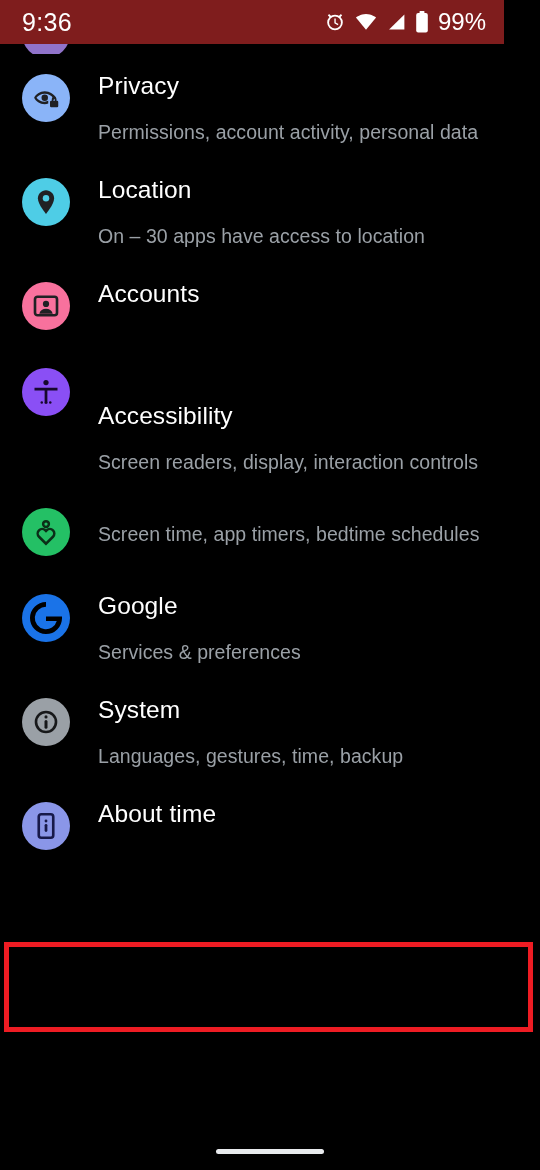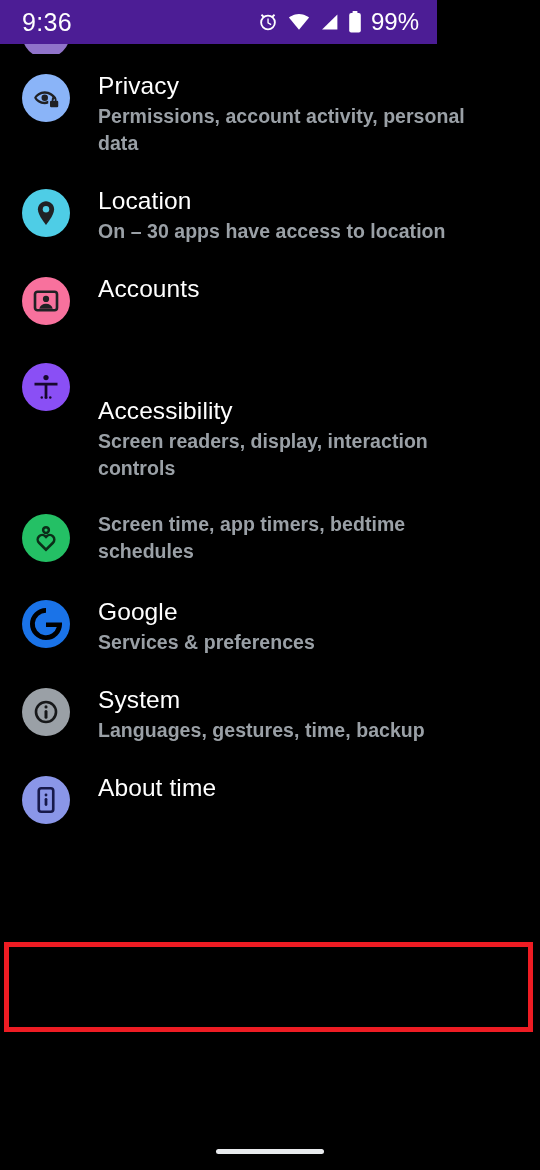--- a/index.html
+++ b/index.html
@@ -7,24 +7,24 @@
   body {
     width:540px; height:1170px;
     font-family:"Liberation Sans", sans-serif;
     color:#fff;
     overflow:hidden;
     position:relative;
   }
 
   
   .status-bar {
-    position:absolute; top:0; left:0; width:437px; height:44px;
+    position:absolute; top:0; left:0; width:504px; height:44px;
     display:flex; align-items:center; justify-content:space-between;
     padding:0 18px 0 22px;
-    z-index:30; background:#4c1d95;
+    z-index:30; background:#7f1d1d;
   }
   .status-time { font-size:25px; font-weight:400; letter-spacing:.3px; color:#fff; }
   .status-icons { display:flex; align-items:center; gap:8px; }
   .status-icons svg { display:block; }
   .battery-pct { font-size:24px; font-weight:400; color:#fff; margin-left:1px; }
 
   
   .cutoff-row {
     position:absolute; top:28px; left:0; width:540px; height:26px;
     overflow:hidden; z-index:20;
@@ -57,22 +57,22 @@
     display:flex; align-items:center; justify-content:center;
     margin-top:4px;
   }
   .row-icon svg { display:block; }
   .row-text { margin-left:28px; padding-top:0; }
   .row-title {
     font-size:24.5px; line-height:32px; color:#fff; font-weight:400;
     letter-spacing:.1px;
   }
   .row-sub {
-    font-size:19.5px; line-height:27px; color:#9aa0a6; font-weight:700;
-    margin-top:1px; letter-spacing:.05px;
+    font-size:19.5px; line-height:27px; color:#9aa0a6; font-weight:400;
+    margin-top:17px; letter-spacing:.05px;
   }
   .row.two-line-title .row-title { max-width:360px;margin-top:36px; }
   .row .row-sub { max-width:392px; }
 
   
   .highlight-box {
     position:absolute;
     left:4px; top:942px; width:529px; height:90px;
     border:5px solid #ee1c23;
     z-index:25;

